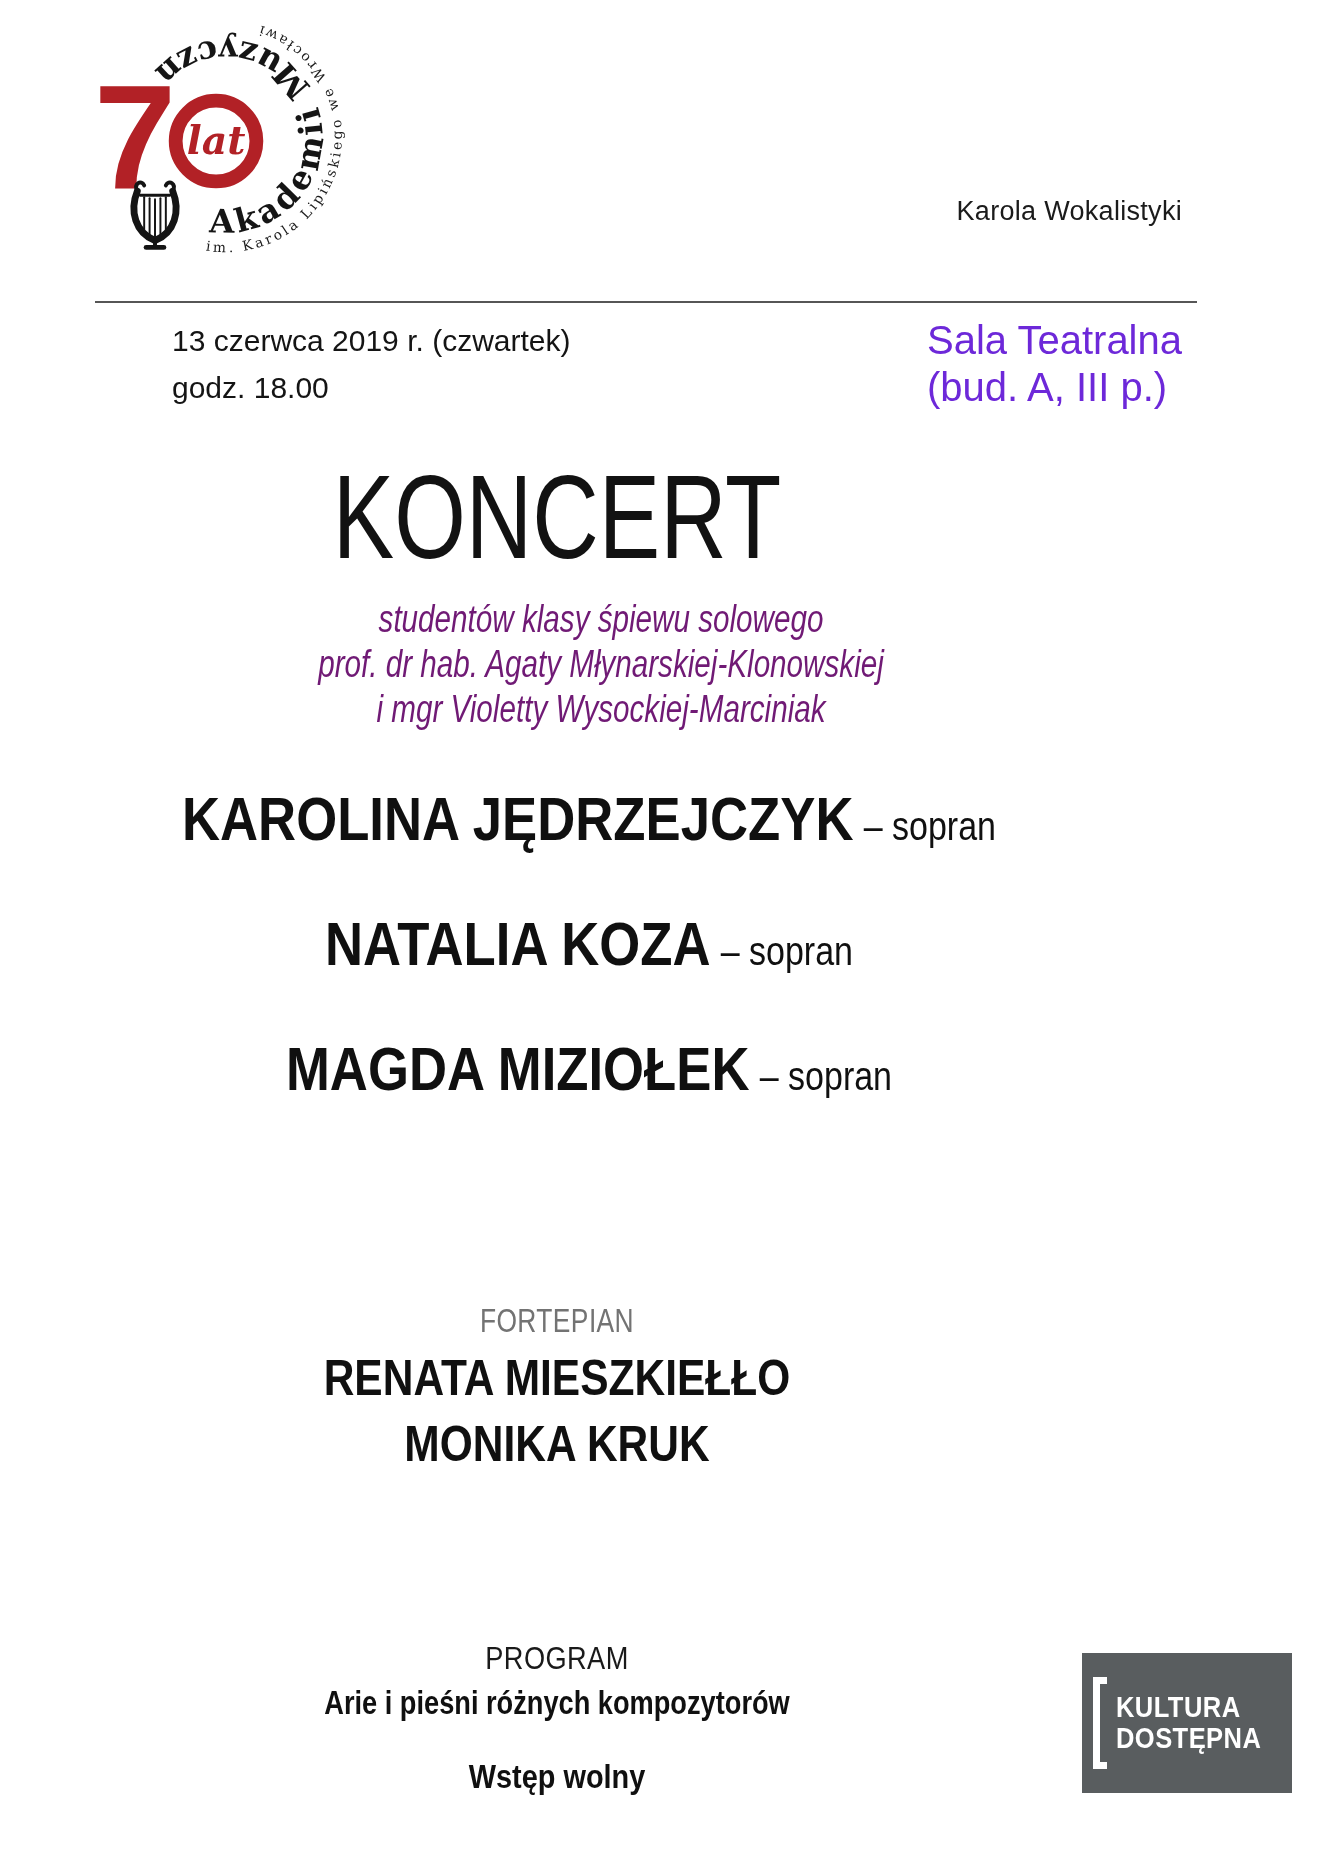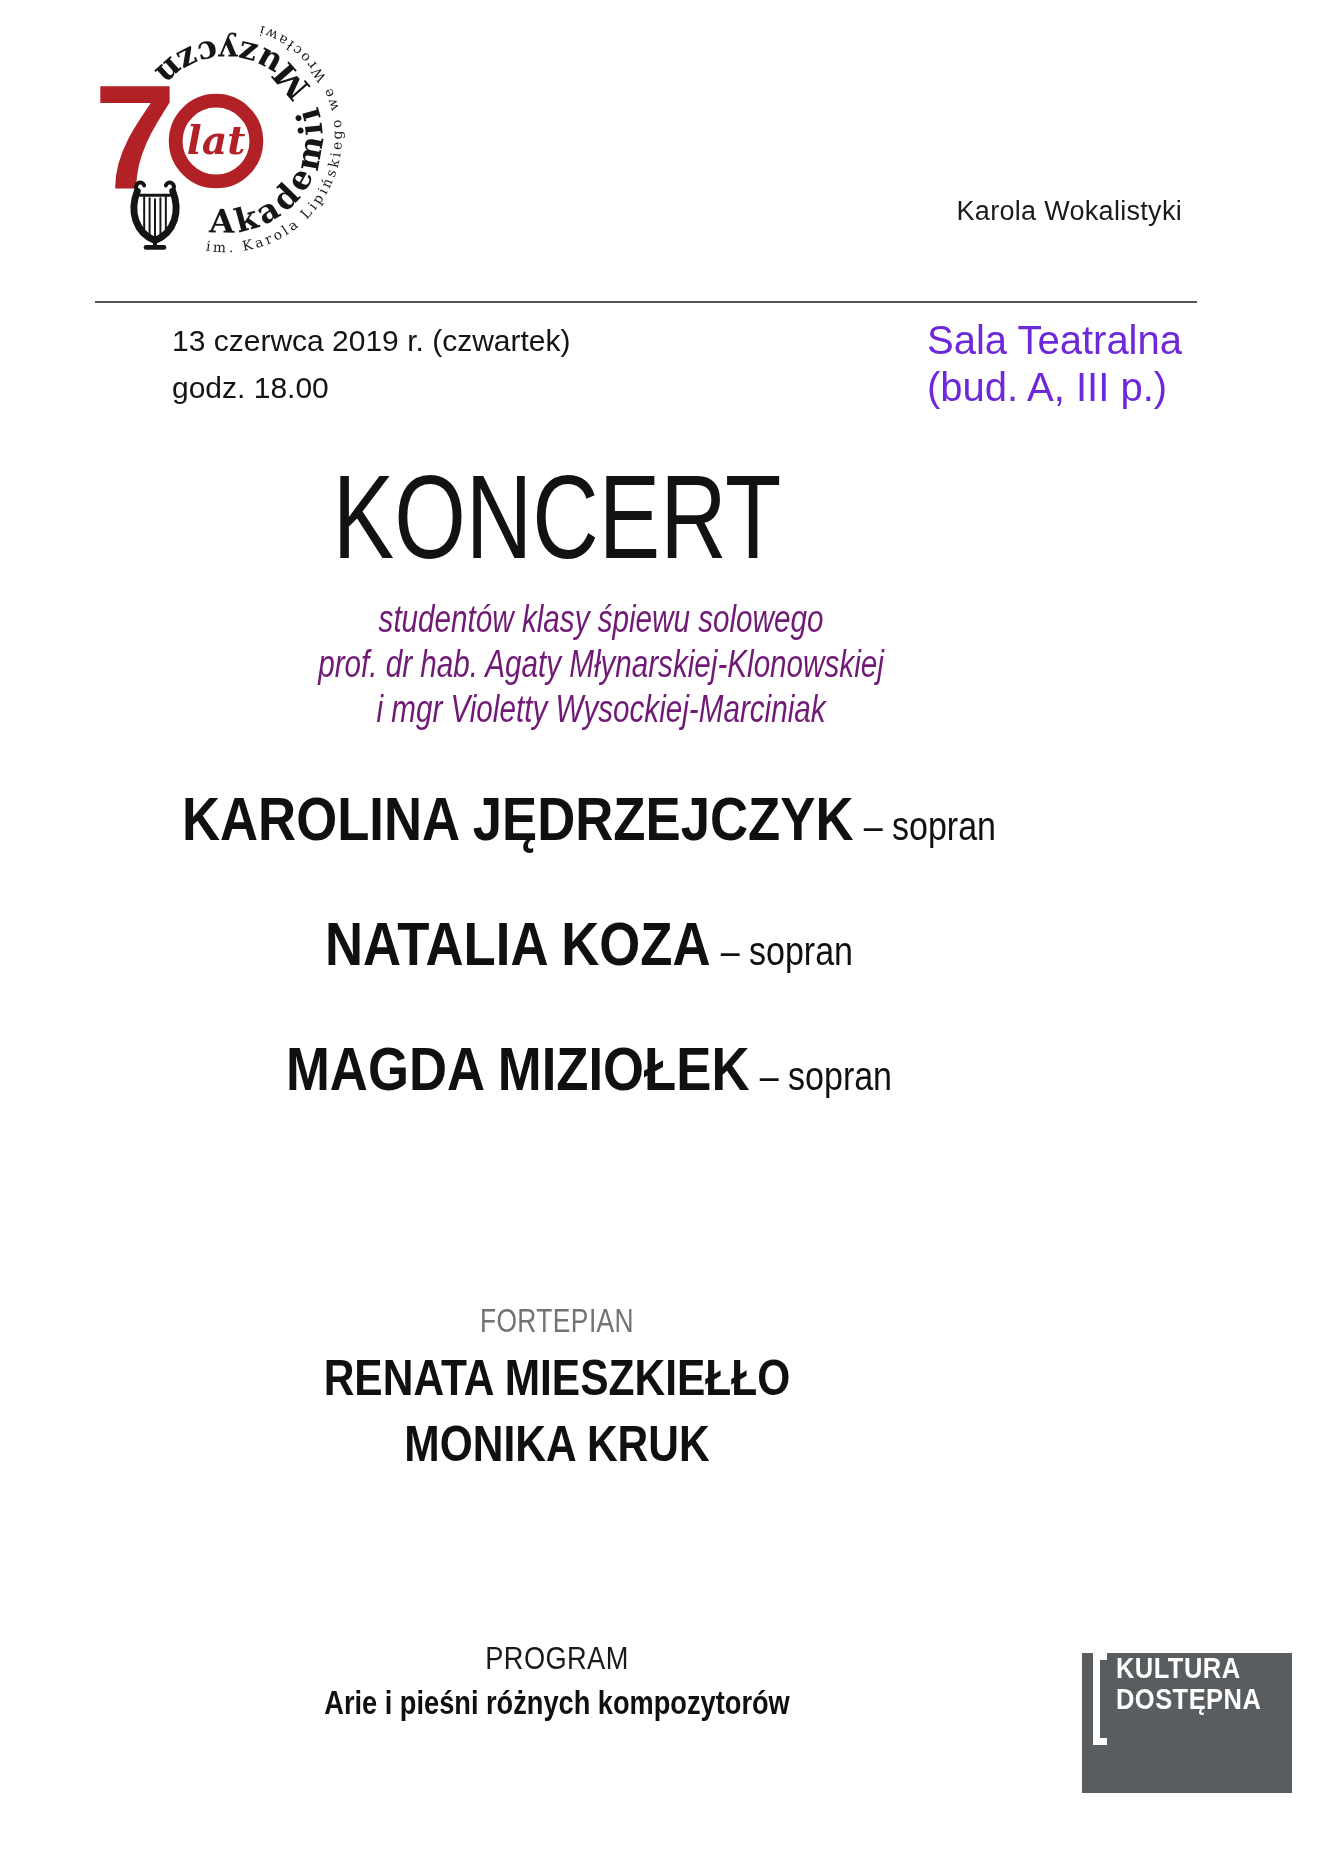--- a/index.html
+++ b/index.html
@@ -27,21 +27,21 @@
   .performer .voice{font-weight:normal;font-size:40px;margin-left:12px;}
   #perf1{top:782px;} #perf2{top:907px;} #perf3{top:1032px;}
   #fortepian-label{top:1302px;font-size:33px;letter-spacing:.5px;color:#737373;}
   #piano-names{top:1345px;font-size:50px;font-weight:bold;line-height:66px;color:#101010;}
   #program-label{top:1640px;font-size:32px;letter-spacing:.5px;color:#1a1a1a;}
   #program-desc{top:1683px;font-size:34px;font-weight:bold;color:#101010;}
   #admission{top:1757px;font-size:34px;font-weight:bold;color:#101010;}
 
   
   #kultura{left:1082px;top:1653px;width:210px;height:140px;background:#595d5f;
-    display:flex;justify-content:center;gap:9px;}
+    display:flex;align-items:center;justify-content:center;gap:9px;}
   .kd-bracket{width:14px;height:92px;border:7px solid #fff;border-right:0;box-sizing:border-box;}
   .kd-text{color:#fff;font-weight:bold;font-size:29px;line-height:31px;letter-spacing:.5px;
     transform:scaleX(.88);transform-origin:left center;white-space:nowrap;}
 </style>
 </head>
 <body>
 
 <div class="abs" style="inset:0;">
 
   <svg class="abs" style="left:80px;top:20px;" width="276" height="251" viewBox="0 0 280 255">
@@ -121,20 +121,23 @@
     <div class="cond85">RENATA MIESZKIEŁŁO</div>
     <div class="cond85">MONIKA KRUK</div>
   </div>
 
   <div class="abs col" id="program-label">
     <div class="cond85">PROGRAM</div>
   </div>
   <div class="abs col" id="program-desc">
     <div class="cond80">Arie i pieśni różnych kompozytorów</div>
   </div>
+  <div class="abs col" id="admission">
+    <div class="cond85">Wstęp wolny</div>
+  </div>
 
   <div class="abs" id="kultura">
     <div class="kd-bracket"></div>
     <div class="kd-text">
       <div>KULTURA</div>
       <div>DOSTĘPNA</div>
     </div>
   </div>
 
 </div>

